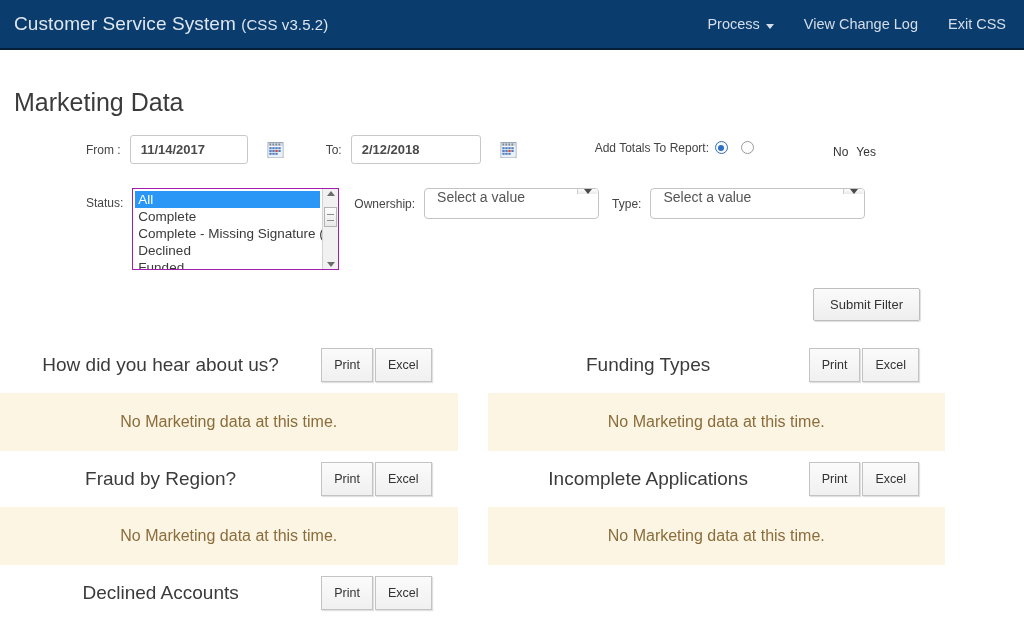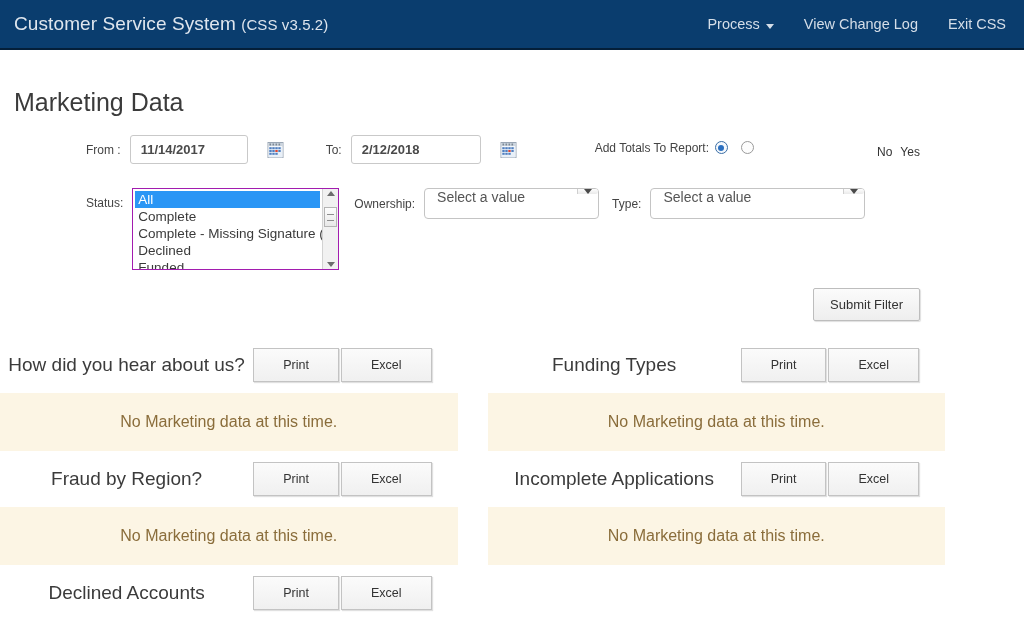--- a/index.html
+++ b/index.html
@@ -148,21 +148,21 @@
     left: 2.5px;
     top: 2.5px;
     width: 6px;
     height: 6px;
     border-radius: 50%;
     background: #2a6fc0;
   }
   .totals-labels {
     font-size: 12px;
     color: #333;
-    margin-left: 110px;
+    margin-left: 66px;
     margin-top: 4px;
     display: flex;
     gap: 8px;
   }
 
   .row-selects {
     display: flex;
     align-items: flex-start;
     padding-left: 86px;
     margin-top: 24px;
@@ -330,21 +330,21 @@
   }
   .rbtns {
     display: flex;
     flex: 0 0 auto;
   }
   .btn-sm {
     background: linear-gradient(#fbfbfb,#f0f0f0);
     border: 1px solid #c3c3c3;
     font-size: 12.5px;
     color: #333;
-    padding: 9px 29px;
+    padding: 9px 12px;
     font-family: "Liberation Sans", sans-serif;
     cursor: pointer;
     box-shadow: 1px 1px 1px rgba(0,0,0,0.12);
     text-align: right;
   }
   .btn-sm + .btn-sm { margin-left: 2px; }
 
   .alert {
     background: #fdf6e3;
     background: #fcf5e4;

